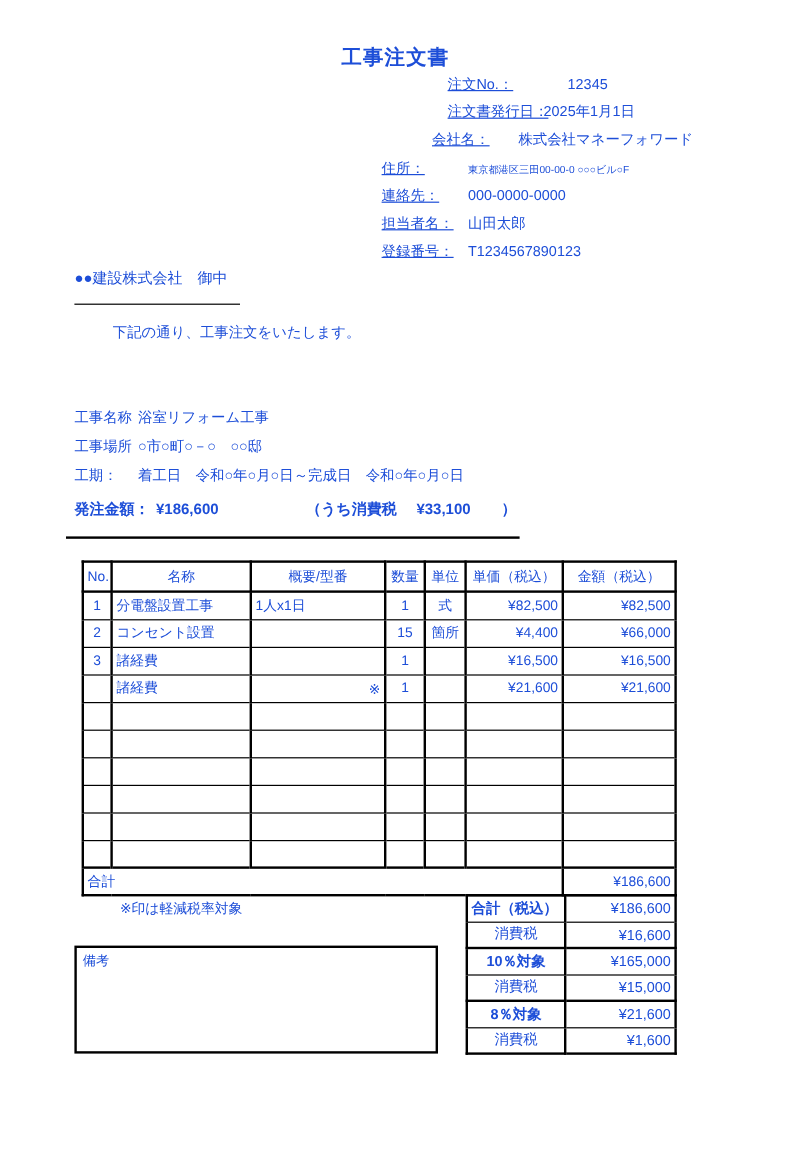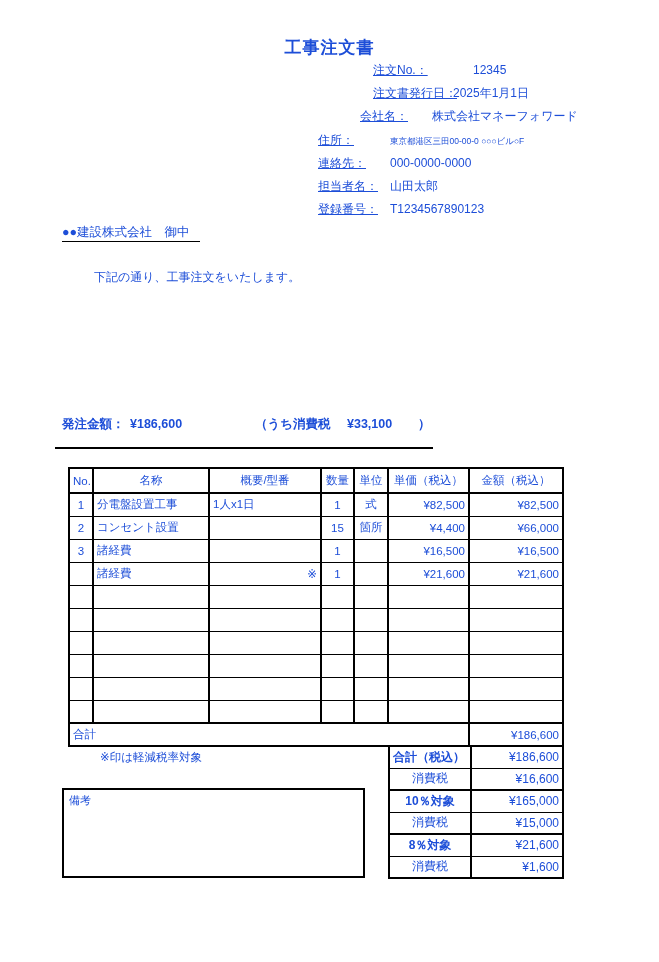--- a/index.html
+++ b/index.html
@@ -18,21 +18,21 @@
     position:absolute; top:36px; left:0; width:100%;
     text-align:center; font-size:17px; font-weight:bold; letter-spacing:1px;
   }
   .info-row { position:absolute; white-space:nowrap; font-size:12px; }
   .info-row .lbl { display:inline-block; vertical-align:baseline;text-decoration:underline; }
   .info-row .val { vertical-align:baseline; }
   .w100 { width:100px; } .w80 { width:80px; } .w72 { width:72px; }
   .small-val { font-size:8.5px; }
   .recipient {
     position:absolute; top:224px; left:62px;
-    font-size:12.5px; border-bottom:1px solid #000; padding-bottom:0; padding-right:10px;
+    font-size:12.5px; border-bottom:1px solid #000; padding-bottom:12px; padding-right:10px;
   }
   .greeting { position:absolute; top:266px; left:62px; font-size:12px; line-height:23px;margin-left:32px; }
   .project { position:absolute; top:336px; left:62px; font-size:12px; line-height:24px; }
   .project .plbl { display:inline-block; width:53px; }
   .order-amount { position:absolute; top:416px; left:62px; font-size:12.5px; font-weight:bold; }
   .order-amount .seg { display:inline-block; }
   .oa1 { width:68px; } .oa2 { width:125px; } .oa3 { width:92px; } .oa4 { width:71px; }
   .order-underline { position:absolute; top:447px; left:55px; width:378px; border-top:2px solid #000; }
 
   table.items {
@@ -110,20 +110,31 @@
   <div class="info-row" style="top:201px; left:318px;">
     <span class="lbl w72">登録番号：</span><span class="val">T1234567890123</span>
   </div>
 
   <div class="recipient">●●建設株式会社　御中</div>
 
   <div class="greeting">
     <div>下記の通り、工事注文をいたします。</div>
   </div>
 
+  <div class="project">
+    <div>
+      <span class="plbl">工事名称</span><span>浴室リフォーム工事</span>
+    </div>
+    <div>
+      <span class="plbl">工事場所</span><span>○市○町○－○　○○邸</span>
+    </div>
+    <div>
+      <span class="plbl">工期：</span><span>着工日　令和○年○月○日～完成日　令和○年○月○日</span>
+    </div>
+  </div>
 
   <div class="order-amount">
     <span class="seg oa1">発注金額：</span><span class="seg oa2">¥186,600</span><span class="seg oa3">（うち消費税</span><span class="seg oa4">¥33,100</span><span class="seg">）</span>
   </div>
   <div class="order-underline"></div>
 
   <table class="items">
     <thead>
       <tr>
         <th class="c-no">No.</th>

